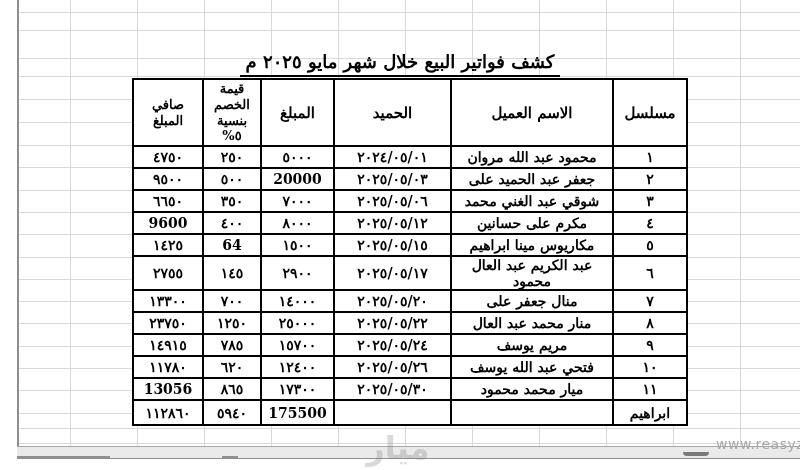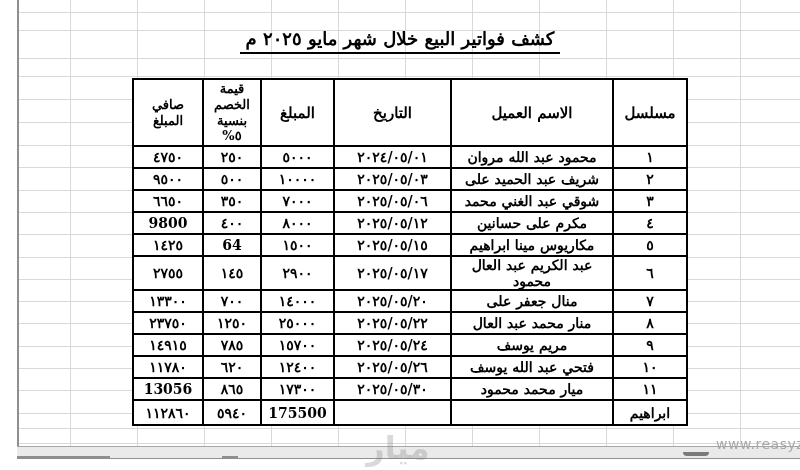--- a/index.html
+++ b/index.html
@@ -3,21 +3,21 @@
 <meta charset="utf-8">
 <style>
   html,body{margin:0;padding:0;}
   body{width:800px;height:470px;position:relative;background:#fff;overflow:hidden;
        font-family:"DejaVu Sans","Liberation Sans",sans-serif;}
   .hline{position:absolute;left:17px;right:0;height:1px;background:#d9d9d9;z-index:1;}
   .vline{position:absolute;top:0;height:447px;width:1px;background:#d9d9d9;z-index:1;}
   .edge-line{position:absolute;left:17px;top:0;height:447px;width:2px;background:#8f8f8f;z-index:2;}
   .title-wrap{position:absolute;left:0;right:0;top:28px;text-align:center;z-index:4;direction:rtl;}
   .title-wrap span{display:inline-block;font-family:"DejaVu Serif","Liberation Serif",serif;
-       font-weight:bold;font-size:18px;color:#000;border-bottom:2px solid #000;padding:0 6px 3px 6px;}
+       font-weight:bold;font-size:18px;color:#000;border-bottom:2px solid #000;padding:0 6px 3px 6px;margin-top:23px;}
   table.sheet{position:absolute;left:132px;top:78px;width:554px;height:337px;z-index:3;
        direction:rtl;border-collapse:collapse;table-layout:fixed;background:#fff;
        font-family:"DejaVu Serif","Liberation Serif",serif;font-weight:bold;color:#000;}
   table.sheet td,table.sheet th{border:2px solid #000;text-align:center;vertical-align:middle;
        padding:0 2px;overflow:hidden;font-size:14px;}
   tr.hdr{height:67px;}
   tr.hdr th{font-size:15px;}
   tr.hdr th.small{font-size:13px;line-height:1.2;}
   tr.data{height:22px;}
   tr.totals{height:25px;}
@@ -81,60 +81,60 @@
       <col style="width:162px">
       <col style="width:117px">
     <col style="width:73px">
       <col style="width:58px">
       <col style="width:70px">
   </colgroup>
   <tbody>
       <tr class="hdr">
     <th>مسلسل</th>
     <th>الاسم العميل</th>
-    <th>التاريخ</th>
+    <th>الحميد</th>
     <th>المبلغ</th>
     <th class="small">
       <span>قيمة</span><br>
       <span>الخصم</span><br>
       <span>بنسية ٥%</span>
     </th>
     <th class="small">صافي المبلغ</th>
   </tr>
   <tr class="data">
     <td>١</td>
     <td>محمود عبد الله مروان</td>
     <td>٢٠٢٤/٠٥/٠١</td>
     <td>٥٠٠٠</td>
     <td>٢٥٠</td>
     <td>٤٧٥٠</td>
   </tr>
   <tr class="data">
     <td>٢</td>
-    <td>شريف عبد الحميد على</td>
+    <td>جعفر عبد الحميد على</td>
     <td>٢٠٢٥/٠٥/٠٣</td>
-    <td>١٠٠٠٠</td>
+    <td>20000</td>
     <td>٥٠٠</td>
     <td>٩٥٠٠</td>
   </tr>
   <tr class="data">
     <td>٣</td>
     <td>شوقي عبد الغني محمد</td>
     <td>٢٠٢٥/٠٥/٠٦</td>
     <td>٧٠٠٠</td>
     <td>٣٥٠</td>
     <td>٦٦٥٠</td>
   </tr>
   <tr class="data">
     <td>٤</td>
     <td>مكرم على حسانين</td>
     <td>٢٠٢٥/٠٥/١٢</td>
     <td>٨٠٠٠</td>
     <td>٤٠٠</td>
-    <td>9800</td>
+    <td>9600</td>
   </tr>
   <tr class="data">
     <td>٥</td>
     <td>مكاريوس مينا ابراهيم</td>
     <td>٢٠٢٥/٠٥/١٥</td>
     <td>١٥٠٠</td>
     <td>64</td>
     <td>١٤٢٥</td>
   </tr>
   <tr class="data">

